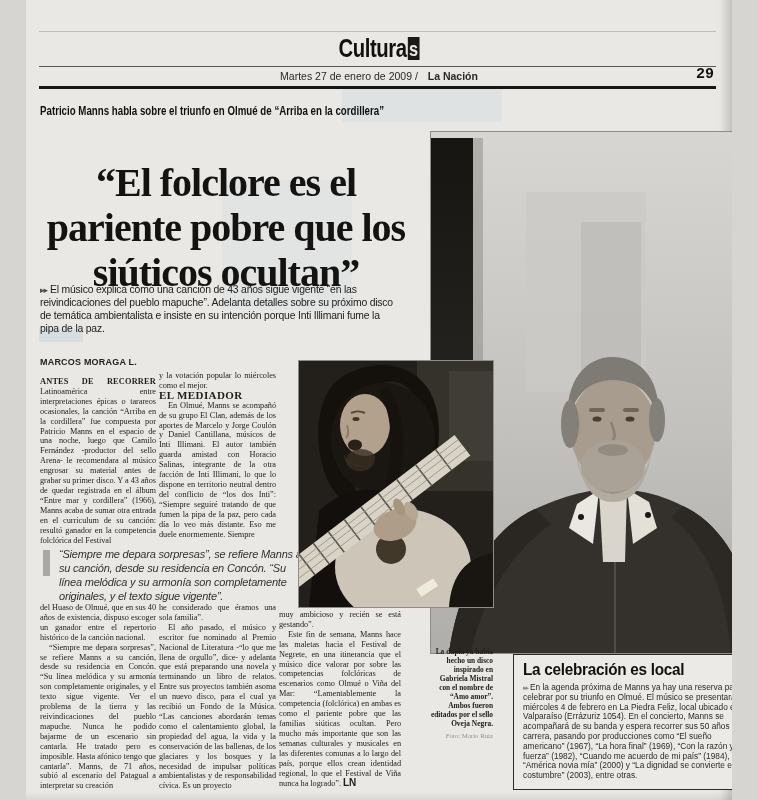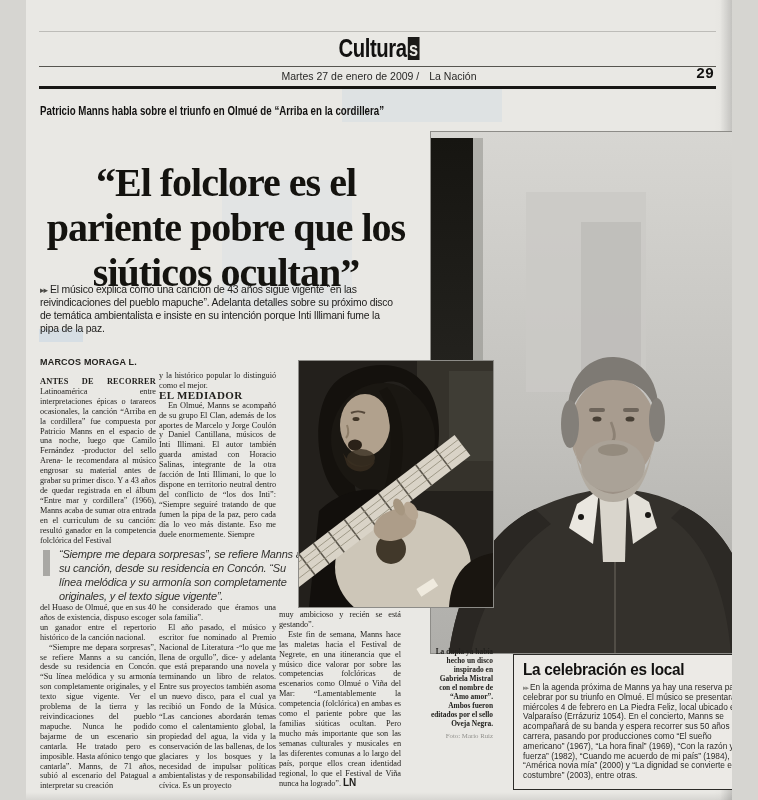--- a/index.html
+++ b/index.html
@@ -22,21 +22,21 @@
   .rule-c{top:86px;height:3px;background:#181715;}
 
   .logo-wrap{position:absolute;top:33px;left:0;width:100%;text-align:center;}
   .logo{display:inline-block;transform:scaleX(0.78);font-family:"Liberation Sans",sans-serif;
         font-weight:bold;font-size:26px;letter-spacing:-0.5px;color:#121110;}
   .logo-s{display:inline-block;background:#1b1a18;color:#e9e8e4;font-size:21px;
         line-height:23px;padding:0 2px;margin-left:1px;vertical-align:1px;}
 
   .dateline{position:absolute;top:70px;left:0;width:100%;text-align:center;
         font-family:"Liberation Sans",sans-serif;font-size:10.5px;color:#2a2927;}
-  .dateline b{font-weight:normal;margin-left:7px;}
+  .dateline b{font-weight:bold;margin-left:7px;}
   .pageno{position:absolute;top:66px;right:18px;font-family:Liberation Mono, monospace;
         font-weight:bold;font-size:15px;color:#121110;}
 
   .kicker{position:absolute;left:14px;top:103px;width:620px;font-family:"Liberation Sans",sans-serif;
         font-weight:bold;font-size:13.5px;color:#121110;transform:scaleX(0.72);transform-origin:left top;
         white-space:nowrap;}
   .headline{position:absolute;left:11px;top:133px;width:378px;font-family:"Liberation Serif",serif;
         font-weight:bold;font-size:40px;line-height:45px;letter-spacing:-1px;color:#14130f;text-align:center;}
   .lead{position:absolute;left:14px;top:284px;width:356px;font-family:"Liberation Sans",sans-serif;
         font-weight:normal;font-size:10.4px;line-height:12.9px;color:#22211f;letter-spacing:-0.2px;}
@@ -107,21 +107,21 @@
   <div class="lead">
     <span class="marker">▸▸</span><span>El músico explica cómo una canción de 43 años sigue vigente “en las reivindicaciones del pueblo mapuche”. Adelanta detalles sobre su próximo disco de temática ambientalista e insiste en su intención porque Inti Illimani fume la pipa de la paz.</span>
   </div>
   <div class="byline">MARCOS MORAGA L.</div>
 
   <div class="col col1a">
     <p class="first"><b class="lede-label">ANTES DE RECORRER</b> <span>Latinoamérica entre interpretaciones épicas o tarareos ocasionales, la canción “Arriba en la cordillera” fue compuesta por Patricio Manns en el espacio de una noche, luego que Camilo Fernández -productor del sello Arena- le recomendara al músico engrosar su material antes de grabar su primer disco. Y a 43 años de quedar registrada en el álbum “Entre mar y cordillera” (1966), Manns acaba de sumar otra entrada en el curriculum de su canción: resultó ganador en la competencia folclórica del Festival</span></p>
   </div>
 
   <div class="col col2a">
-    <p class="first">y la histórico popular lo distinguió como el mejor.</p>
+    <p class="first">y la votación popular lo miércoles como el mejor.</p>
     <p class="subhead first">EL MEDIADOR</p>
     <p>En Olmué, Manns se acompañó de su grupo El Clan, además de los aportes de Marcelo y Jorge Coulón y Daniel Cantillana, músicos de Inti Illimani. El autor también guarda amistad con Horacio Salinas, integrante de la otra facción de Inti Illimani, lo que lo dispone en territorio neutral dentro del conflicto de “los dos Inti”: “Siempre seguiré tratando de que fumen la pipa de la paz, pero cada día lo veo más distante. Eso me duele enormemente. Siempre</p>
   </div>
 
   <div class="quote">
     <div class="quote-bar"></div>
     <p class="quote-text">“Siempre me depara sorpresas”, se refiere Manns a su canción, desde su residencia en Concón. “Su línea melódica y su armonía son completamente originales, y el texto sigue vigente”.</p>
   </div>
 
   <div class="col col1b">

